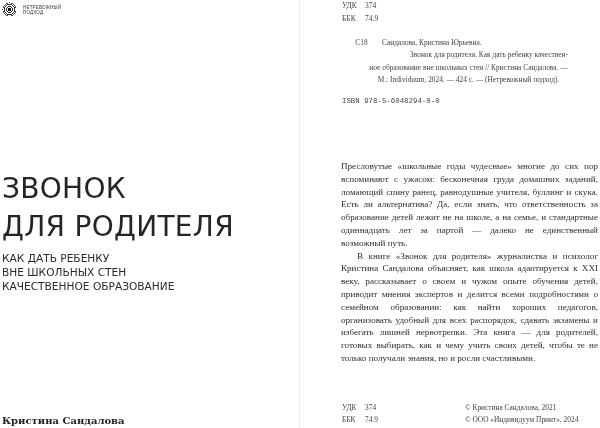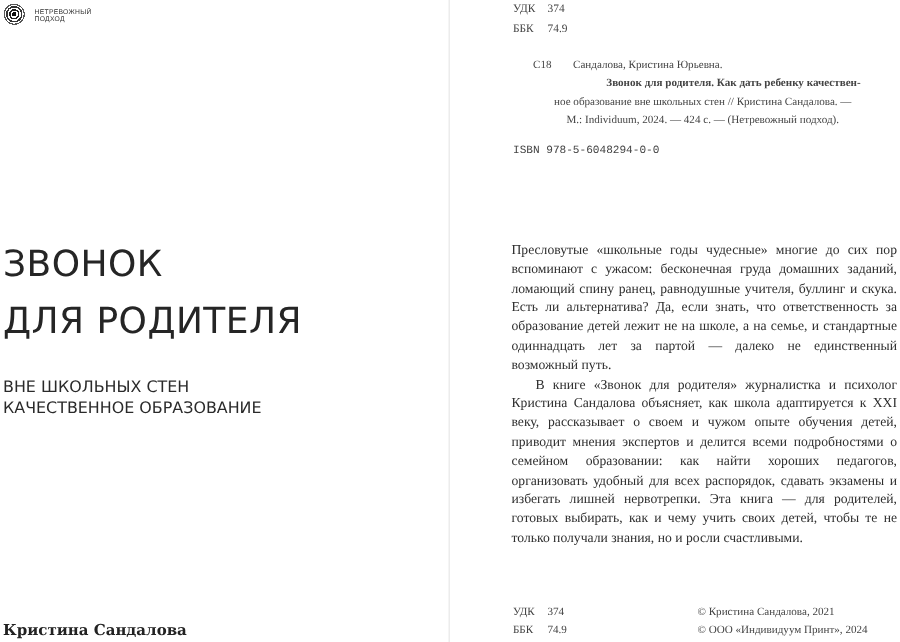--- a/index.html
+++ b/index.html
@@ -8,34 +8,34 @@
   .page { position: absolute; top: 0; height: 428px; background: #fff; }
   .page-left { left: 0; width: 299px; }
   .page-right { left: 300px; width: 300px; }
   .divider { position: absolute; left: 299px; top: 0; width: 1px; height: 428px; background: #ececec; }
 
   .logo { position: absolute; left: 2px; top: 2px; display: flex; align-items: center; }
   .logo-mark { width: 15px; height: 15px; border-radius: 50%;
     background: radial-gradient(circle, #111 0 1.5px, #fff 1.5px 2.5px, #222 2.5px 3.5px, #fff 3.5px 4.5px, #333 4.5px 5.5px, #fff 5.5px 6.2px, #555 6.2px 7px, transparent 7px); }
   .logo-text { margin-left: 6px; font-family: "Liberation Sans", sans-serif; font-size: 4.5px; line-height: 5px; letter-spacing: 0.2px; color: #333; text-transform: uppercase; }
 
-  .title { position: absolute; left: 2px; top: 157px; font-family: "DejaVu Sans", sans-serif; font-size: 24px; line-height: 38px; color: #252525; letter-spacing: 0.3px; font-weight: normal; }
+  .title { position: absolute; left: 2px; top: 170px; font-family: "DejaVu Sans", sans-serif; font-size: 28px; line-height: 38px; color: #252525; letter-spacing: 0.3px; font-weight: normal; }
   .subtitle { position: absolute; left: 2px; top: 251px; font-family: "DejaVu Sans", sans-serif; font-size: 10.6px; line-height: 14px; color: #2a2a2a; }
   .author { position: absolute; left: 2px; top: 415px; font-family: "DejaVu Serif", serif; font-size: 10px; font-weight: bold; color: #222; }
 
   .meta { position: absolute; font-family: "Liberation Serif", serif; font-size: 7.6px; color: #444; }
   .meta-line { display: flex; height: 12.5px; line-height: 12.5px; }
   .meta-key { width: 17px; }
   .meta-val { margin-left: 6px; }
   .udc-top { left: 342px; top: 0px; }
 
   .catalog { position: absolute; left: 341px; top: 37px; width: 255px; font-family: "Liberation Serif", serif; font-size: 7.4px; line-height: 12.3px; color: #444; text-align: center; }
   .cat-row { display: flex; }
   .cat-code { width: 41px; }
-  .cat-indent { padding-left: 41px; font-weight: bold; }
+  .cat-indent { padding-left: 41px; }
   .isbn { position: absolute; left: 342px; top: 97px; font-family: Liberation Mono, monospace; font-size: 7.4px; color: #444; }
 
   .body-text { position: absolute; left: 341px; top: 160px; width: 257px; font-family: "Liberation Serif", serif; font-size: 9.1px; line-height: 12.8px; color: #2e2e2e; text-align: justify; }
   .body-text p + p { text-indent: 16px; }
 
   .bottom-meta { position: absolute; left: 342px; top: 402px; font-family: "Liberation Serif", serif; font-size: 7.4px; color: #444; }
   .bottom-meta .meta-line { height: 12px; line-height: 12px; }
   .copyright { position: absolute; left: 465px; top: 402px; font-family: "Liberation Serif", serif; font-size: 7.4px; color: #444; line-height: 12px; }
 </style>
 </head>
@@ -49,20 +49,21 @@
       <div>подход</div>
     </div>
   </div>
 
   <h1 class="title">
     <div>ЗВОНОК</div>
     <div>ДЛЯ РОДИТЕЛЯ</div>
   </h1>
 
   <div class="subtitle">
+    <div>КАК ДАТЬ РЕБЕНКУ</div>
     <div>ВНЕ ШКОЛЬНЫХ СТЕН</div>
     <div>КАЧЕСТВЕННОЕ ОБРАЗОВАНИЕ</div>
   </div>
 
   <div class="author">Кристина Сандалова</div>
 </div>
 
 <div class="divider"></div>
 
 <div class="page page-right"></div>

